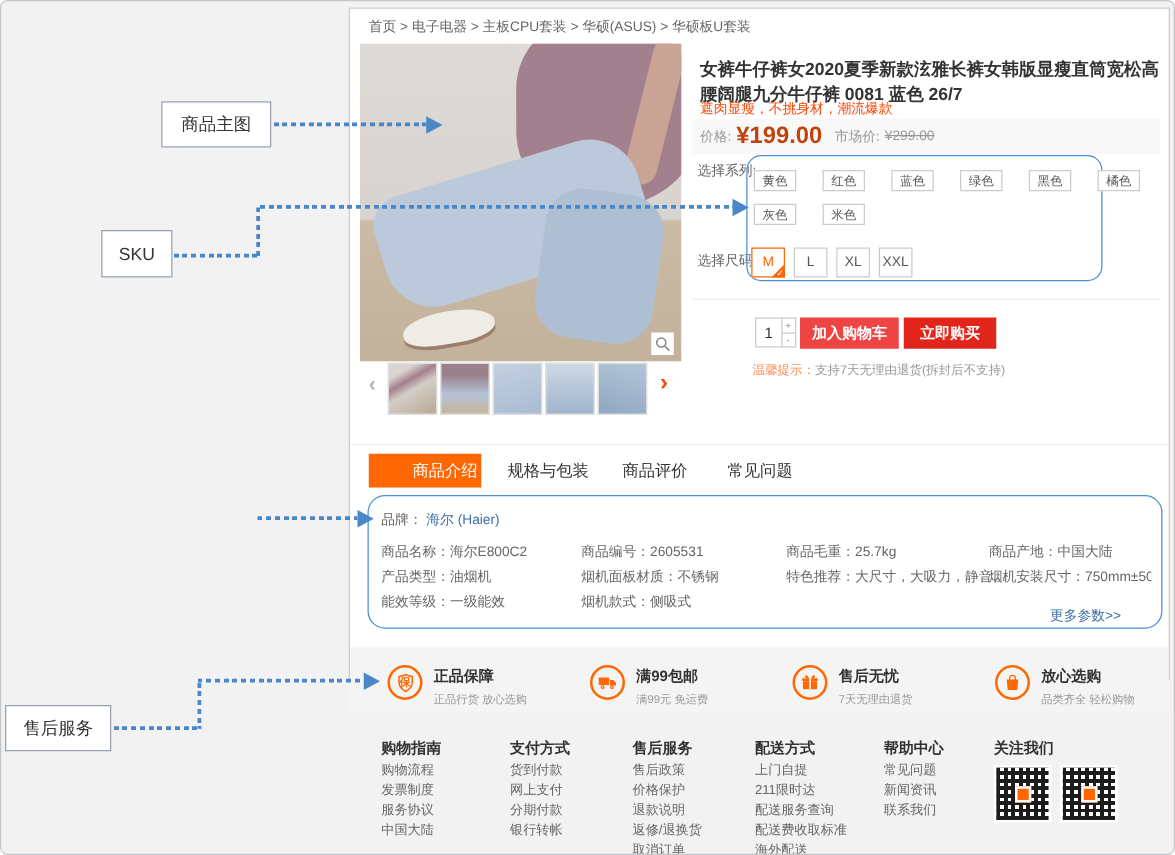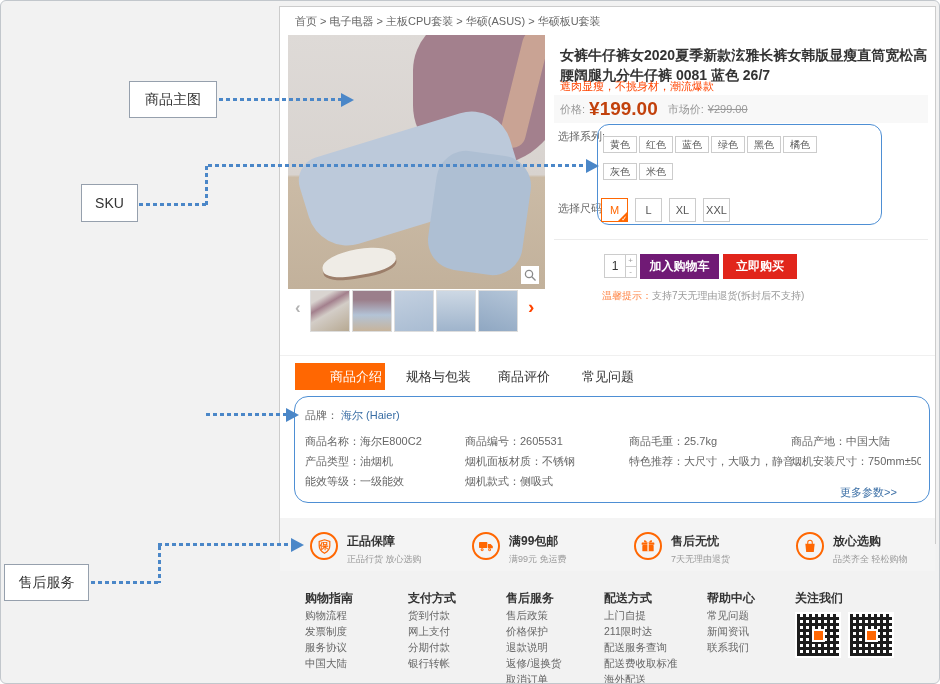--- a/index.html
+++ b/index.html
@@ -46,40 +46,40 @@
   .promo { position:absolute; left:280px; top:72px; font-size:11px; color:#ff4400; }
   .price-band { position:absolute; left:274px; top:88px; width:374px; height:28px;
                 background:#f8f8f8; display:flex; align-items:center; padding-left:6px; }
   .price-label, .mkt-label { font-size:11px; color:#999; }
   .price-val { font-size:19px; font-weight:bold; color:#c2410c; margin:0 10px 0 4px; }
   .mkt-val { font-size:11px; color:#999; text-decoration:line-through; margin-left:4px; }
 
   .sku-caption { position:absolute; font-size:11px; color:#666; }
   .sku-frame { position:absolute; left:317px; top:117px; width:285px; height:101px;
                border:1px solid #4e8fd4; border-radius:12px; }
-  .chip-row { position:absolute; display:flex; gap:2px; }
+  .chip-row { position:absolute; display:flex; gap:21px; }
   .chip { height:17px; padding:0 6px; border:1px solid #ccc; background:#fff; font-size:10px;
           color:#555; display:flex; align-items:center; cursor:pointer; }
   .size-chip { position:relative; width:27px; height:24px; border:1px solid #ccc; background:#fff;
                font-size:11px; color:#555; display:flex; align-items:center; justify-content:center; cursor:pointer; }
   .size-chip.selected { border:1px solid #ff6702; color:#ff6702; }
   .sel-corner { position:absolute; right:-1px; bottom:-1px; width:0; height:0;
                 border-left:11px solid transparent; border-bottom:11px solid #ff6702; }
   .sel-check { position:absolute; right:0; bottom:-2px; font-size:7px; color:#fff; }
 
   .divider { position:absolute; left:274px; top:232px; width:374px; height:1px; background:#ececec; }
   .qty-box { position:absolute; left:324px; top:247px; width:22px; height:24px; border:1px solid #ccc;
              font-size:12px; color:#333; display:flex; align-items:center; justify-content:center; }
   .spinner { position:absolute; left:345px; top:247px; width:12px; height:24px; border:1px solid #ccc;
              border-left:none; display:flex; flex-direction:column; }
   .spin-btn { flex:1; font-size:8px; color:#999; display:flex; align-items:center; justify-content:center; cursor:pointer; }
   .spin-btn + .spin-btn { border-top:1px solid #ccc; }
   .btn { position:absolute; top:247px; height:25px; color:#fff; font-size:12px; font-weight:bold;
          display:flex; align-items:center; justify-content:center; cursor:pointer; }
-  .btn-cart { left:360px; width:79px; background:#701a75; }
+  .btn-cart { left:360px; width:79px; background:#ef4444; }
   .btn-buy { left:443px; width:74px; background:#e1251b; }
   .tip { position:absolute; left:322px; top:282px; font-size:10px; color:#999; }
   .tip b { color:#ff8a4d; font-weight:normal; }
 
   
   .tab-topline { position:absolute; left:0; top:348px; width:655px; height:1px; background:#f0f0f0; }
   .tab-active { position:absolute; left:15px; top:356px; width:90px; height:27px; background:#ff6702;
                 color:#fff; font-size:13px; display:flex; align-items:center; justify-content:center; cursor:pointer;padding-left:32px; }
   .tab { position:absolute; top:356px; height:27px; font-size:13px; color:#333; display:flex;
          align-items:center; cursor:pointer; }

